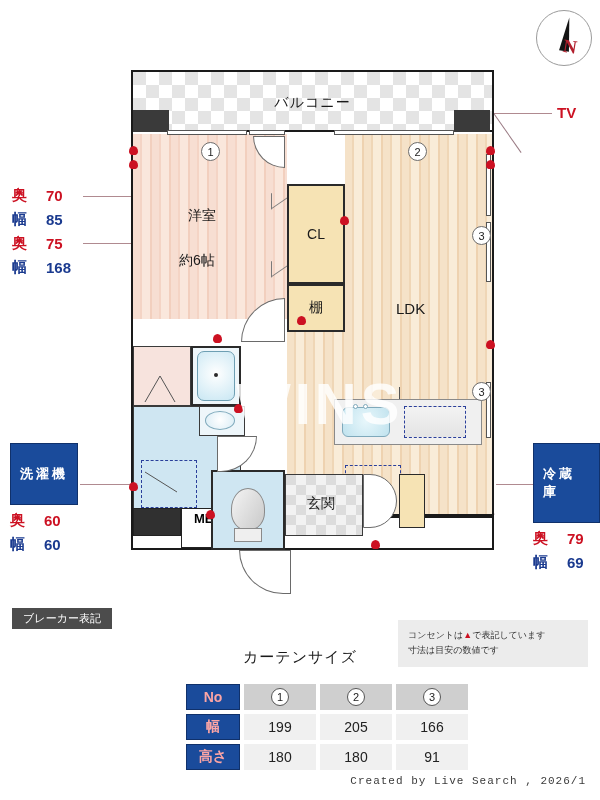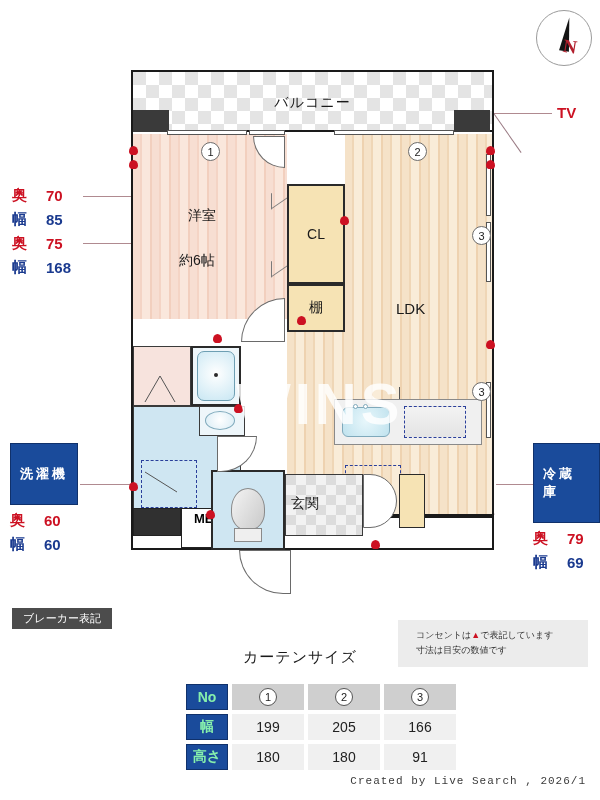--- a/index.html
+++ b/index.html
@@ -132,35 +132,35 @@
   }
   .breaker .bd {
     border:1px solid #b9b9b9; border-top:none; background:#fff; text-align:center;
     color:#cc1122; font-size:20px; font-weight:bold; padding:3px 0 5px;
     font-family:"Liberation Sans", sans-serif;
   }
 
   
   .note {
     position:absolute; left:398px; top:620px; width:190px;
-    background:#ececec; padding:8px 18px; font-size:9px; color:#333; line-height:1.7;
+    background:#ececec; padding:8px 10px; font-size:9px; color:#333; line-height:1.7;
   }
   .note .tri { color:#cc1122; }
 
   
   .curtain-title {
     position:absolute; left:0; right:0; top:648px; text-align:center;
     font-size:15px; color:#1a1a1a; letter-spacing:1px;
   }
   table.curtain {
     position:absolute; left:182px; top:680px; border-collapse:separate;
     border-spacing:4px; font-size:14px;
   }
   table.curtain th {
-    background:#1a4b9b; color:#86efac; width:42px; height:26px;
+    background:#1a4b9b; color:#fca5a5; width:54px; height:26px;
     border:1px solid #10316b; font-weight:bold; font-size:14px;
   }
   table.curtain td {
     background:#f0f0f0; color:#222; width:72px; height:26px; text-align:center;
   }
   table.curtain td.hd { background:#cfcfcf; }
   table.curtain .circ {
     display:inline-flex; width:18px; height:18px; border:1px solid #555;
     border-radius:50%; background:#fff; align-items:center; justify-content:center;
     font-size:11px;
@@ -265,21 +265,21 @@
       <div style="position:absolute; left:0; right:0; top:3px; text-align:center; font-size:13px; font-weight:bold; line-height:1.0;">MB</div>
     </div>
 
     <div class="blk" style="left:80px; top:400px; width:74px; height:80px; background:#cfe6f2; border:2px solid #2a2a2a;"></div>
     <div style="position:absolute; left:100px; top:418px; width:34px; height:42px; background:linear-gradient(120deg,#f4f4f4,#c9c9c9); border:1px solid #8a8a8a; border-radius:50% 50% 42% 42%;"></div>
     <div style="position:absolute; left:103px; top:458px; width:28px; height:14px; background:#efefef; border:1px solid #8a8a8a;"></div>
 
     <div class="door-arc" style="left:86px; top:366px; width:40px; height:36px; border-radius:0 0 40px 0; border-width:1px; background:#fff;"></div>
 
     <div class="blk genkan-floor" style="left:154px; top:404px; width:78px; height:62px; border:1px solid #3a3a3a;"></div>
-    <div class="rlabel" style="left:160px; top:425px;">玄関</div>
+    <div class="rlabel" style="left:176px; top:425px;">玄関</div>
 
     <div class="closet" style="left:268px; top:404px; width:26px; height:54px; border-width:1px;"></div>
 
     <div class="door-arc" style="left:232px; top:404px; width:34px; height:54px; border-radius:0 34px 34px 0; border-width:1px;"></div>
 
     <div class="door-arc" style="left:108px; top:480px; width:52px; height:44px; border-radius:0 0 0 52px; border-width:1px; background:transparent;"></div>
 
     <div class="win-h" style="left:36px; top:60px; width:80px;"></div>
     <div class="win-h" style="left:118px; top:60px; width:36px;"></div>
     <div class="win-h" style="left:203px; top:60px; width:120px;"></div>

